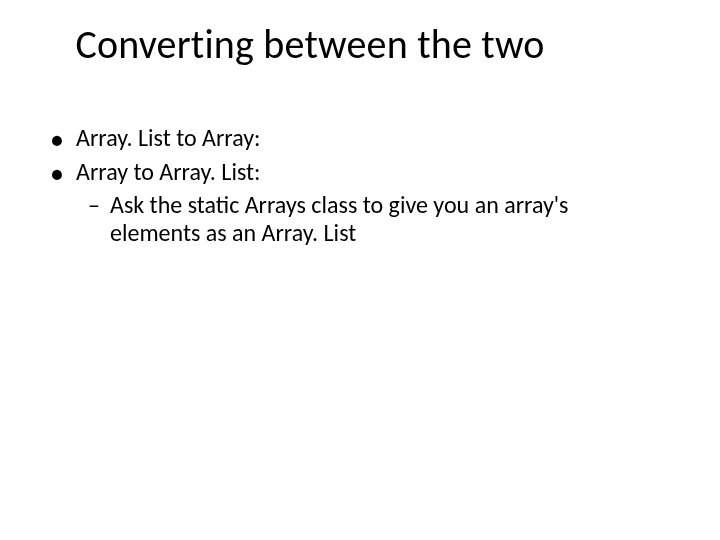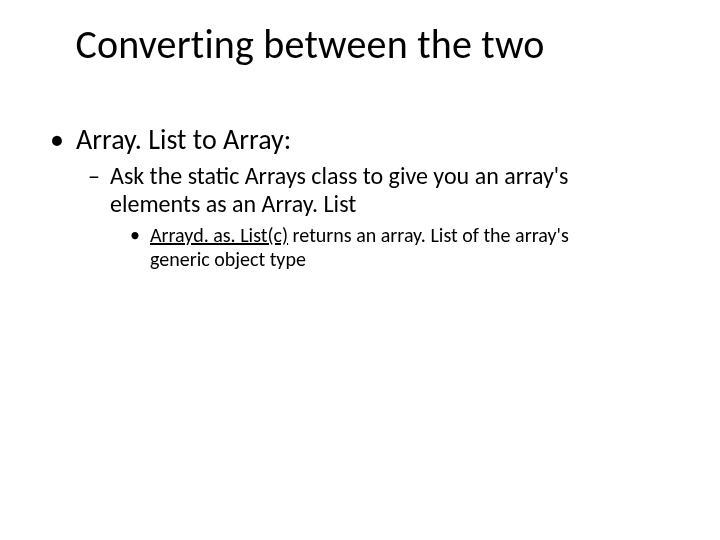--- a/index.html
+++ b/index.html
@@ -21,21 +21,21 @@
     text-align: center;
     font-size: 40px;
     font-weight: 400;
     margin: 0 0 55px 0;
     letter-spacing: 0.2px;
   }
   ul { margin: 0; padding: 0; }
   li { list-style: none; }
 
   .lvl1 {
-    font-size: 28px;
+    font-size: 24px;
     line-height: 1.15;
     margin-left: 10px;
     margin-bottom: 6px;
     position: relative;
     padding-left: 26px;
   }
   .lvl1::before {
     content: "•";
     position: absolute;
     left: 0;
@@ -84,24 +84,24 @@
   <h1 class="title">Converting between the two</h1>
 
   <ul>
 
     <li class="lvl1">
       <span>Array. List to Array:</span>
     </li>
 
 
 
+    <li class="lvl1">
+      <span>Array to Array. List:</span>
+    </li>
 
     <li class="lvl2">
       <span>Ask the static Arrays class to give you an array's elements as an Array. List</span>
     </li>
 
-    <li class="lvl3">
-      <span class="u">Arrayd. as. List(c)</span><span> returns an array. List of the array's generic object type</span>
-    </li>
 
   </ul>
 
 </div>
 
 </body></html>

